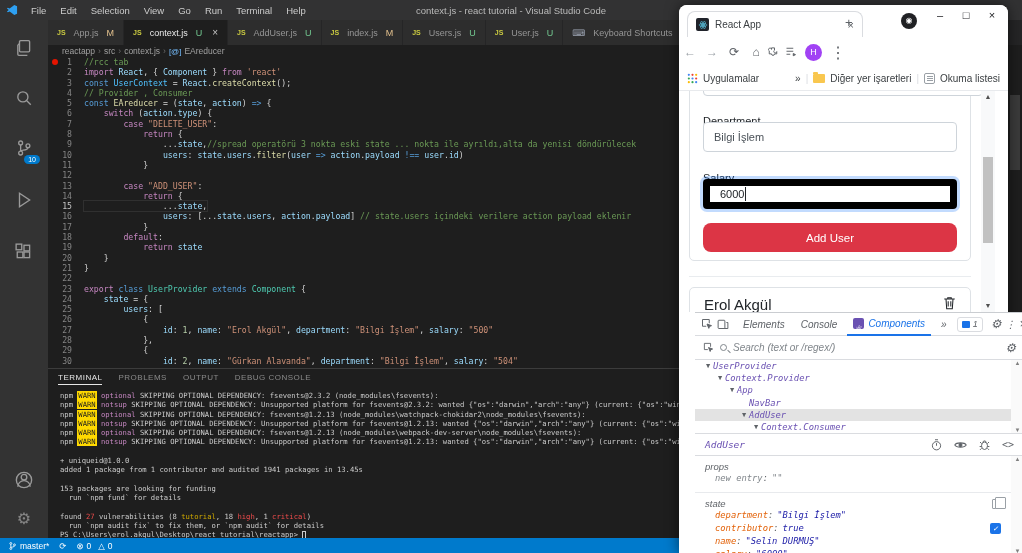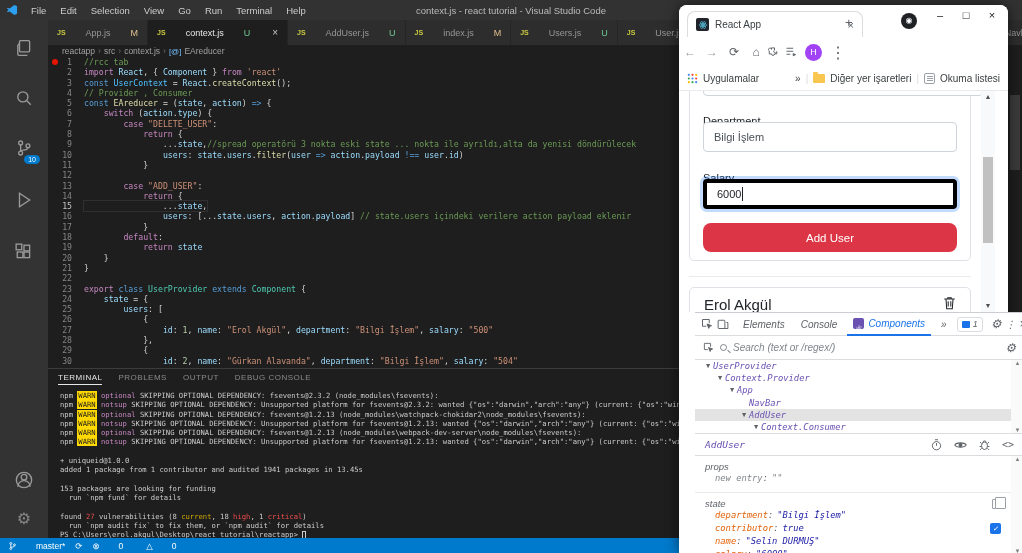--- a/index.html
+++ b/index.html
@@ -8,21 +8,21 @@
   .abs { position:absolute; }
   #stage { position:relative; width:1022px; height:553px; }
 
   
   #vscode { position:absolute; inset:0; }
   #titlebar { left:0; top:0; width:1022px; height:20px; background:#323233;
     display:flex; align-items:center; color:#cccccc; font-size:9.5px; }
   #titlebar .menu-item { padding:0 7px; }
   #vscode-title { position:absolute; left:0; right:0; text-align:center; color:#bbbbbb; pointer-events:none; }
   #tabstrip { left:48px; top:20px; width:974px; height:25px; background:#252526; display:flex; }
-  .etab { display:flex; align-items:center; gap:20px; padding:0 9px; height:25px;
+  .etab { display:flex; align-items:center; gap:8px; padding:0 9px; height:25px;
     background:#2d2d2d; border-right:1px solid #252526; font-size:9px; color:#969696; white-space:nowrap; }
   .etab.active { background:#1e1e1e; color:#e8e8e8; }
   .fi-js { color:#cbcb41; font-weight:bold; font-size:7px; }
   .fi-html { color:#e44d26; font-weight:bold; font-size:8px; }
   .fi-kbd { color:#9da5b4; font-size:9px; }
   .st-M { color:#e2c08d; } .st-U { color:#73c991; }
   .etab .close { color:#c5c5c5; margin-left:2px; font-size:10px; }
   #breadcrumb { left:48px; top:45px; width:974px; height:12px; background:#1e1e1e;
     color:#a0a0a0; font-size:8.5px; display:flex; align-items:center; padding-left:14px; gap:3px; }
   #breadcrumb .sep { color:#6e6e6e; }
@@ -45,21 +45,21 @@
   #term-tabs { display:flex; gap:16px; padding:4px 10px 2px 10px; font-size:8px; letter-spacing:.5px; color:#8a8a8a; }
   #term-tabs .ttab.active { color:#e7e7e7; border-bottom:1px solid #e7e7e7; padding-bottom:2px; }
   #term-body { padding:4px 0 0 12px; font-family:"DejaVu Sans Mono", monospace; font-size:7.2px; }
   .tl { height:9.3px; line-height:9.3px; white-space:pre; color:#cccccc; }
   .tt-d{color:#cccccc;} .tt-m{color:#c586c0;} .tt-r{color:#f14c4c;} .tt-y{color:#cca700;}
   .tt-W{background:#ffd900; color:#1e1e1e; padding:0 1px;margin-top:30px; }
   .tt-cur{display:inline-block; width:4px; height:8px; border:1px solid #cccccc; vertical-align:middle;}
 
   #statusbar { left:0; top:538px; width:1022px; height:15px; background:#007acc; color:#ffffff;
     font-size:8.5px; display:flex; align-items:center; gap:10px; padding-left:8px; }
-  #statusbar .sb { display:flex; align-items:center; gap:19px;justify-content:flex-end; }
+  #statusbar .sb { display:flex; align-items:center; gap:3px;justify-content:flex-end; }
 
   #activitybar { left:0; top:20px; width:48px; height:518px; background:#333333; }
   .act-ic { position:absolute; left:0; width:48px; height:40px; display:flex; align-items:center; justify-content:center; color:#858585; }
   .act-ic svg { stroke:#9a9a9a; }
   #scm-badge { position:absolute; right:8px; bottom:4px; background:#007acc; color:#fff; font-size:7px;
     border-radius:8px; padding:1px 4px; }
 
   
   #browser { position:absolute; left:679px; top:5px; width:329px; height:548px;
     background:#ffffff; border-radius:8px 8px 0 0; box-shadow:0 0 14px rgba(0,0,0,.55); }
@@ -99,21 +99,21 @@
   #form-card { position:absolute; left:10px; top:-62px; width:282px; height:232px;
     border:1px solid #dee2e6; border-radius:5px; background:#fff; padding:0 13px; }
   .fld-label { font-size:11px; color:#212529; margin-top:10px; }
   .fld-input { width:100%; height:30px; border:1px solid #ced4da; border-radius:4px; background:#fff;
     font-size:11px; color:#495057; padding:0 10px; display:flex; align-items:center; margin-top:6px; }
   #name-input { position:absolute; left:13px; right:13px; top:30px; }
   #dept-label { position:absolute; left:13px; top:75px; }
   #dept-input { position:absolute; left:13px; right:13px; top:92px; margin-top:0; width:auto; }
   #salary-label { position:absolute; left:13px; top:132px; }
   #salary-input { position:absolute; left:13px; right:13px; top:149px; margin-top:0; width:auto;
-    border:4px solid #000000; box-shadow:0 0 0 3px rgba(13,110,253,.25); color:#212529; }
+    border:7px solid #000000; box-shadow:0 0 0 3px rgba(13,110,253,.25); color:#212529; }
   #salary-input .caret { width:1px; height:14px; background:#212529; margin-left:1px; }
   #adduser-btn { position:absolute; left:13px; right:13px; top:193px; height:29px; background:#dc3545;
     border-radius:8px; color:#ffffff; font-size:11.5px; display:flex; align-items:center; justify-content:center; }
   #list-divider { position:absolute; left:10px; width:282px; top:185px; height:1px; background:#e9ecef; }
   #user-card { position:absolute; left:10px; top:196px; width:282px; height:60px;
     border:1px solid #dee2e6; border-radius:5px; background:#fff; }
   #user-card .uname { position:absolute; left:14px; top:8px; font-size:15px; color:#212529; }
   #trash-btn { position:absolute; right:14px; top:8px; }
 
   #page-scrollbar { position:absolute; right:13px; top:0; width:14px; height:221px; background:#f8f9fa; }
@@ -348,21 +348,21 @@
           <div class="tl"><span class="tt-d">npm </span><span class="tt-W">WARN</span><span class="tt-m"> notsup</span><span class="tt-d"> SKIPPING OPTIONAL DEPENDENCY: Unsupported platform for fsevents@1.2.13: wanted {"os":"darwin","arch":"any"} (current: {"os":"win32","a</span></div>
           <div class="tl"><span class="tt-d">npm </span><span class="tt-W">WARN</span><span class="tt-m"> optional</span><span class="tt-d"> SKIPPING OPTIONAL DEPENDENCY: fsevents@1.2.13 (node_modules\webpack-dev-server\node_modules\fsevents):</span></div>
           <div class="tl"><span class="tt-d">npm </span><span class="tt-W">WARN</span><span class="tt-m"> notsup</span><span class="tt-d"> SKIPPING OPTIONAL DEPENDENCY: Unsupported platform for fsevents@1.2.13: wanted {"os":"darwin","arch":"any"} (current: {"os":"win32","a</span></div>
           <div class="tl"></div>
           <div class="tl"><span class="tt-d">+ uniqueid@1.0.0</span></div>
           <div class="tl"><span class="tt-d">added 1 package from 1 contributor and audited 1941 packages in 13.45s</span></div>
           <div class="tl"></div>
           <div class="tl"><span class="tt-d">153 packages are looking for funding</span></div>
           <div class="tl"><span class="tt-d">  run `npm fund` for details</span></div>
           <div class="tl"></div>
-          <div class="tl"><span class="tt-d">found </span><span class="tt-r">27</span><span class="tt-d"> vulnerabilities (8 </span><span class="tt-y">current</span><span class="tt-d">, 18 </span><span class="tt-r">high</span><span class="tt-d">, 1 </span><span class="tt-r">critical</span><span class="tt-d">)</span></div>
+          <div class="tl"><span class="tt-d">found </span><span class="tt-r">27</span><span class="tt-d"> vulnerabilities (8 </span><span class="tt-y">tutorial</span><span class="tt-d">, 18 </span><span class="tt-r">high</span><span class="tt-d">, 1 </span><span class="tt-r">critical</span><span class="tt-d">)</span></div>
           <div class="tl"><span class="tt-d">  run `npm audit fix` to fix them, or `npm audit` for details</span></div>
           <div class="tl"><span class="tt-d">PS C:\Users\erol.akgul\Desktop\react tutorial\reactapp&gt; </span><span class="tt-cur"></span></div>
         </div>
     </div>
 
     <div id="statusbar" class="abs">
       <span class="sb">
         <svg width="9" height="10" viewBox="0 0 16 16" fill="none" stroke="#fff" stroke-width="1.5">
             <circle cx="5" cy="3.5" r="1.7"></circle>
             <circle cx="5" cy="12.5" r="1.7"></circle>

